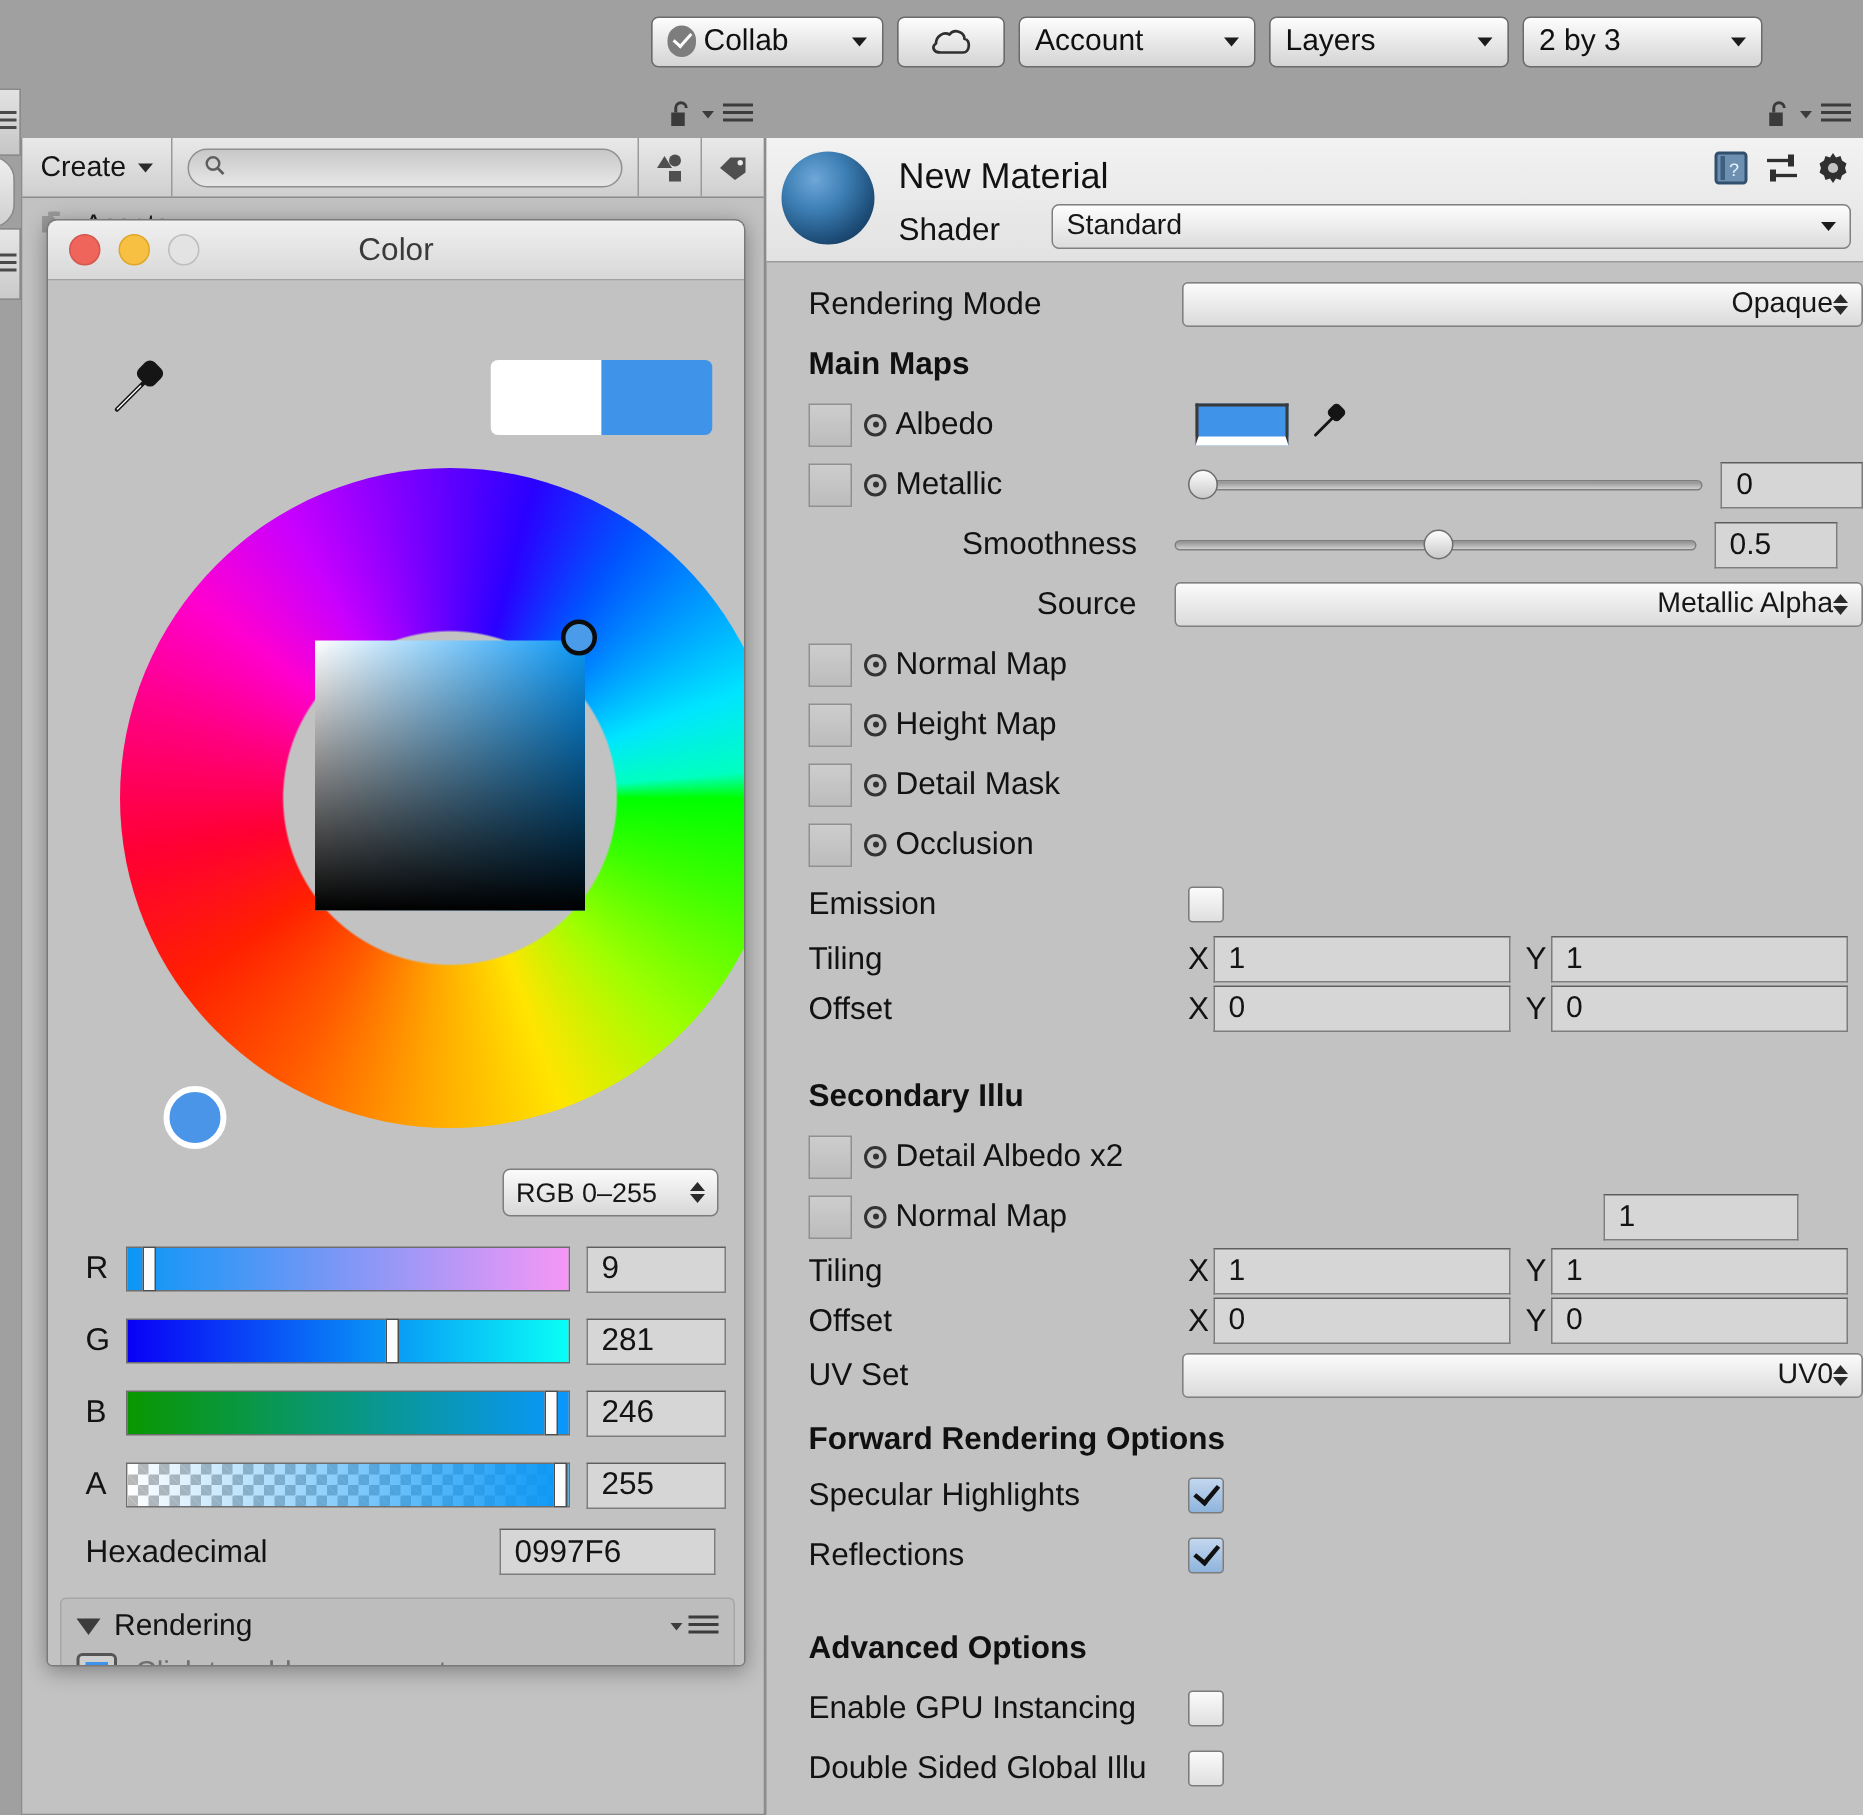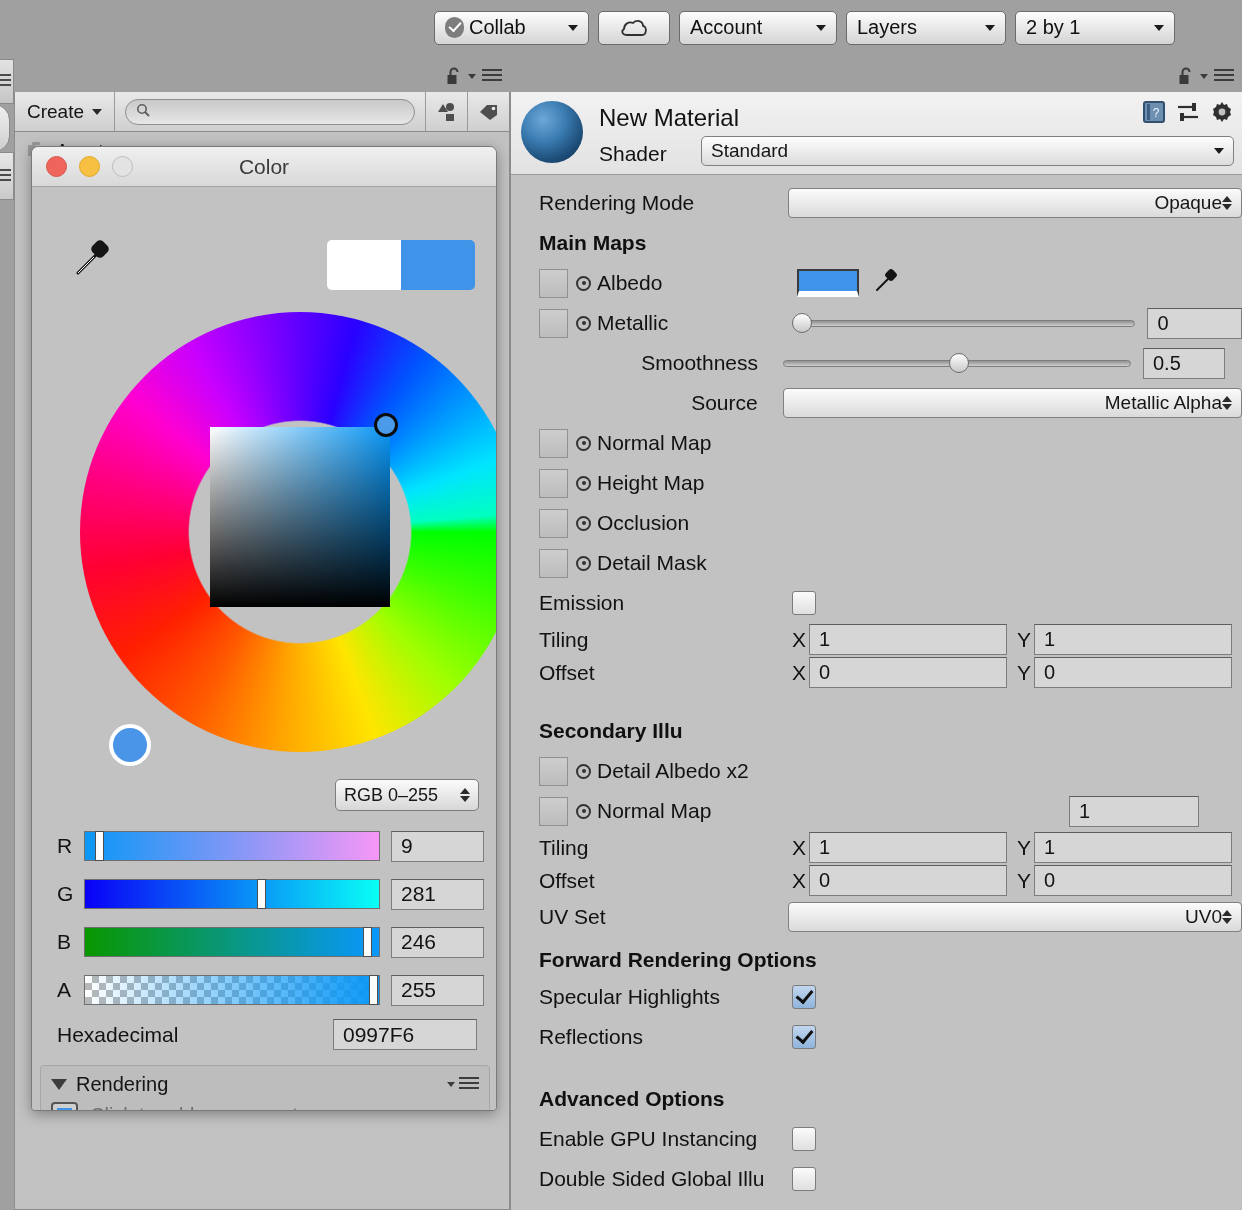--- a/index.html
+++ b/index.html
@@ -374,21 +374,21 @@
       <span class="tb-label">Account</span>
       <span class="tb-caret"></span>
     </div>
 
     <div class="tb-btn w-layers">
       <span class="tb-label">Layers</span>
       <span class="tb-caret"></span>
     </div>
 
     <div class="tb-btn w-2by3">
-      <span class="tb-label">2 by 1</span>
+      <span class="tb-label">2 by 3</span>
       <span class="tb-caret"></span>
     </div>
   </div>
 
   <div class="stub stub-a">
     <div class="hamb" style="left:4px;top:14px;">
         <i></i>
         <i></i>
         <i></i>
       </div>
@@ -721,26 +721,26 @@
         <span class="row-label">Normal Map</span>
       </div>
       <div class="row">
         <span class="tex-slot"></span>
         <span class="radio-dot"></span>
         <span class="row-label">Height Map</span>
       </div>
       <div class="row">
         <span class="tex-slot"></span>
         <span class="radio-dot"></span>
-        <span class="row-label">Occlusion</span>
+        <span class="row-label">Detail Mask</span>
       </div>
       <div class="row">
         <span class="tex-slot"></span>
         <span class="radio-dot"></span>
-        <span class="row-label">Detail Mask</span>
+        <span class="row-label">Occlusion</span>
       </div>
 
       <div class="row">
         <span class="row-label" style="width:253px">Emission</span>
         <span class="cb"></span>
       </div>
 
       <div class="row" style="height:33px">
         <span class="row-label" style="width:253px">Tiling</span>
         <span class="xy-lbl">X</span>

